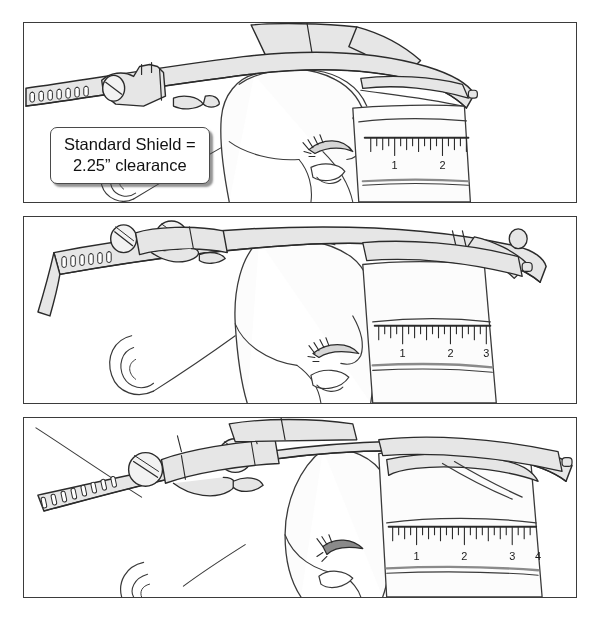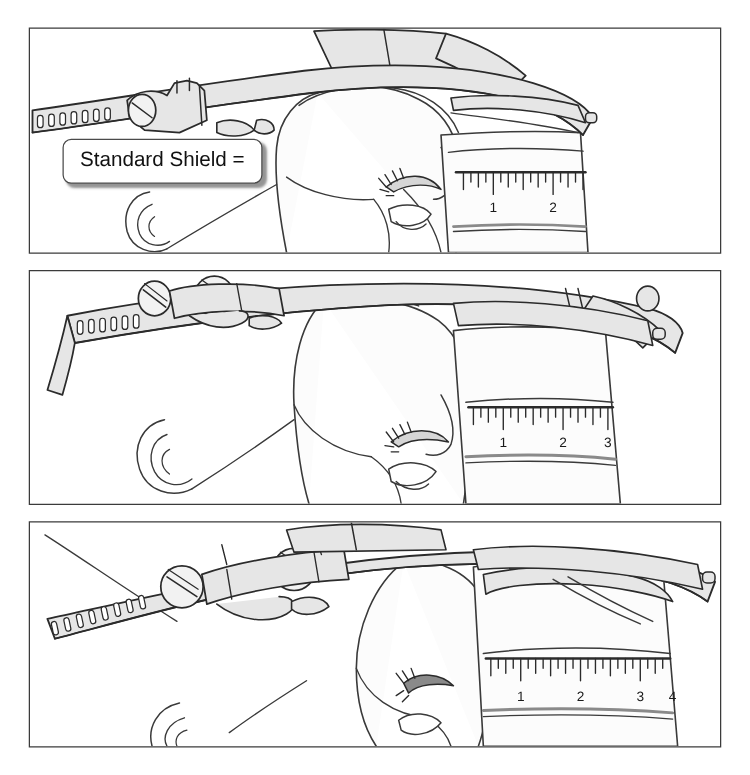--- a/index.html
+++ b/index.html
@@ -11,21 +11,21 @@
   #panel-1{top:22px;height:181px;}
   #panel-2{top:216px;height:188px;}
   #panel-3{top:417px;height:181px;}
 
   .art{position:absolute;left:0;top:0;width:100%;height:100%;}
   .art svg{display:block;width:100%;height:100%;}
 
   
   .callout{position:absolute;background:#ffffff;border:1.5px solid #4a4a4a;
            border-radius:7px;box-shadow:3px 3px 2px rgba(60,60,60,0.55);
-           padding:6px 13px 7px 13px;text-align:center;z-index:6;}
+           padding:6px 13px 7px 13px;text-align:center;z-index:6;margin-top:16px;}
   .callout .line{color:#111111;font-size:16.5px;line-height:21px;white-space:nowrap;}
   #callout-1{left:26px;top:88px;}
 </style>
 </head>
 <body>
 
 <div class="sheet">
 
   <div class="panel" id="panel-1">
     <div class="art">
@@ -136,20 +136,21 @@
             <rect x="446" y="68" width="9" height="8" rx="3" fill="#e6e6e6" stroke="#2b2b2b" stroke-width="1.2"></rect>
             <path d="M338 68 C366 72 404 76 440 84" stroke="#3a3a3a" stroke-width="1.1" fill="none"></path>
           </g>
 
         </g>
       </svg>
     </div>
 
     <div class="callout" id="callout-1">
       <div class="line">Standard Shield =</div>
+      <div class="line">2.25” clearance</div>
     </div>
   </div>
 
   <div class="panel" id="panel-2">
     <div class="art">
       <svg viewBox="0 0 554 188" preserveAspectRatio="none" aria-hidden="true">
         <g fill="none" stroke="#2b2b2b" stroke-width="1.5" stroke-linejoin="round" stroke-linecap="round">
 
           <g>
             <path d="M236 24 C218 40 210 74 212 108 C214 140 218 168 224 188" fill="#fcfcfc" stroke="#3a3a3a" stroke-width="1.3"></path>

